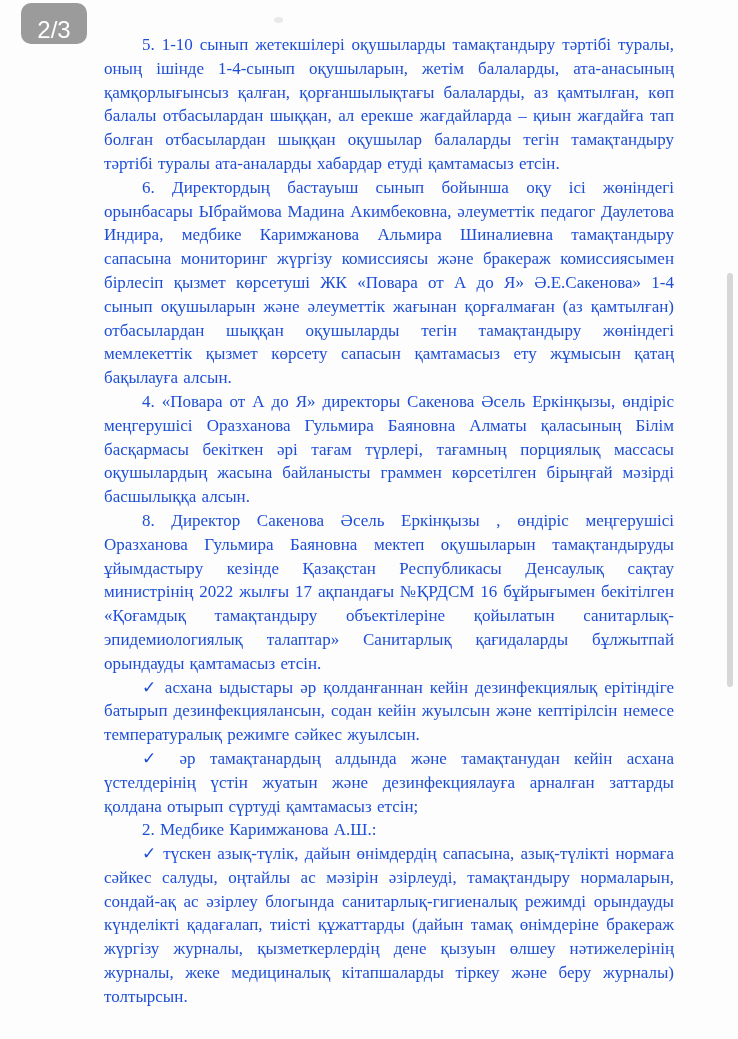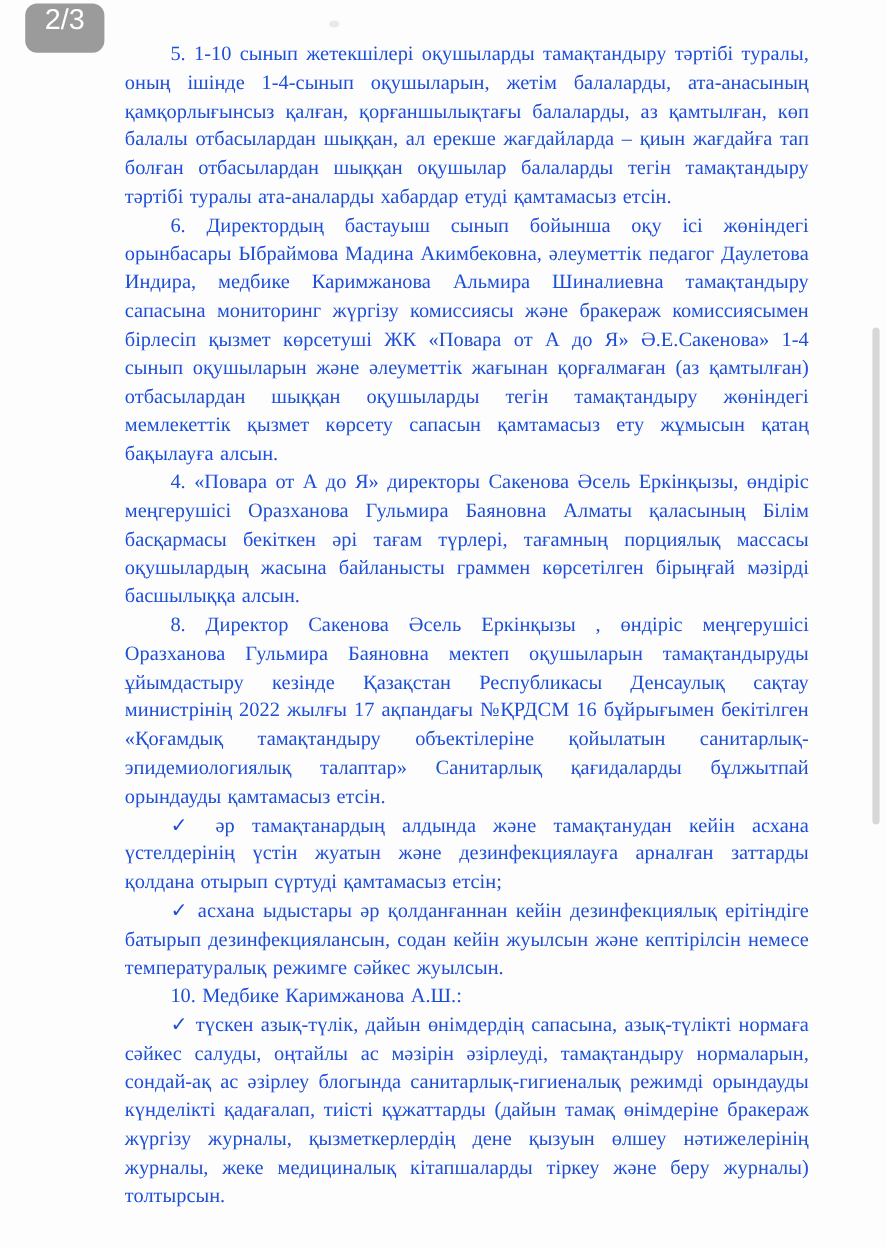--- a/index.html
+++ b/index.html
@@ -19,21 +19,21 @@
     left: 21px;
     top: 3px;
     width: 66px;
     height: 41px;
     background: #9b9b9b;
     border-radius: 10px;
     color: #ffffff;
     font-family: "Liberation Sans", sans-serif;
     font-size: 24px;
     display: flex;
-    align-items: flex-start;
+    align-items: flex-end;
     justify-content: center;
     z-index: 5;
   }
   .doc {
     position: absolute;
     left: 0;
     top: 0;
     width: 722px;
     box-sizing: border-box;
     padding: 33px 48px 0 104px;
@@ -74,19 +74,19 @@
   <span>2/3</span>
 </div>
 
 <span class="scan-artifact"></span>
 
 <div class="doc">
   <p>5. 1-10 сынып жетекшілері оқушыларды тамақтандыру тәртібі туралы, оның ішінде 1-4-сынып оқушыларын, жетім балаларды, ата-анасының қамқорлығынсыз қалған, қорғаншылықтағы балаларды, аз қамтылған, көп балалы отбасылардан шыққан, ал ерекше жағдайларда – қиын жағдайға тап болған отбасылардан шыққан оқушылар балаларды тегін тамақтандыру тәртібі туралы ата-аналарды хабардар етуді қамтамасыз етсін.</p>
   <p>6. Директордың бастауыш сынып бойынша оқу ісі жөніндегі орынбасары Ыбраймова Мадина Акимбековна, әлеуметтік педагог Даулетова Индира, медбике Каримжанова Альмира Шиналиевна тамақтандыру сапасына мониторинг жүргізу комиссиясы және бракераж комиссиясымен бірлесіп қызмет көрсетуші ЖК «Повара от А до Я» Ә.Е.Сакенова» 1-4 сынып оқушыларын және әлеуметтік жағынан қорғалмаған (аз қамтылған) отбасылардан шыққан оқушыларды тегін тамақтандыру жөніндегі мемлекеттік қызмет көрсету сапасын қамтамасыз ету жұмысын қатаң бақылауға алсын.</p>
   <p>4. «Повара от А до Я» директоры Сакенова Әсель Еркінқызы, өндіріс меңгерушісі Оразханова Гульмира Баяновна Алматы қаласының Білім басқармасы бекіткен әрі тағам түрлері, тағамның порциялық массасы оқушылардың жасына байланысты граммен көрсетілген бірыңғай мәзірді басшылыққа алсын.</p>
   <p>8. Директор Сакенова Әсель Еркінқызы , өндіріс меңгерушісі Оразханова Гульмира Баяновна мектеп оқушыларын тамақтандыруды ұйымдастыру кезінде Қазақстан Республикасы Денсаулық сақтау министрінің 2022 жылғы 17 ақпандағы №ҚРДСМ 16 бұйрығымен бекітілген «Қоғамдық тамақтандыру объектілеріне қойылатын санитарлық-эпидемиологиялық талаптар» Санитарлық қағидаларды бұлжытпай орындауды қамтамасыз етсін.</p>
+  <p>✓ асхана ыдыстары әр қолданғаннан кейін дезинфекциялық ерітіндіге батырып дезинфекциялансын, содан кейін жуылсын және кептірілсін немесе температуралық режимге сәйкес жуылсын.</p>
   <p>✓ әр тамақтанардың алдында және тамақтанудан кейін асхана үстелдерінің үстін жуатын және дезинфекциялауға арналған заттарды қолдана отырып сүртуді қамтамасыз етсін;</p>
-  <p>✓ асхана ыдыстары әр қолданғаннан кейін дезинфекциялық ерітіндіге батырып дезинфекциялансын, содан кейін жуылсын және кептірілсін немесе температуралық режимге сәйкес жуылсын.</p>
-  <p>10. Медбике Каримжанова А.Ш.:</p>
+  <p>2. Медбике Каримжанова А.Ш.:</p>
   <p>✓ түскен азық-түлік, дайын өнімдердің сапасына, азық-түлікті нормаға сәйкес салуды, оңтайлы ас мәзірін әзірлеуді, тамақтандыру нормаларын, сондай-ақ ас әзірлеу блогында санитарлық-гигиеналық режимді орындауды күнделікті қадағалап, тиісті құжаттарды (дайын тамақ өнімдеріне бракераж жүргізу журналы, қызметкерлердің дене қызуын өлшеу нәтижелерінің журналы, жеке медициналық кітапшаларды тіркеу және беру журналы) толтырсын.</p>
 </div>
 
 <div class="scrollbar-thumb"></div>
 
 </body></html>

